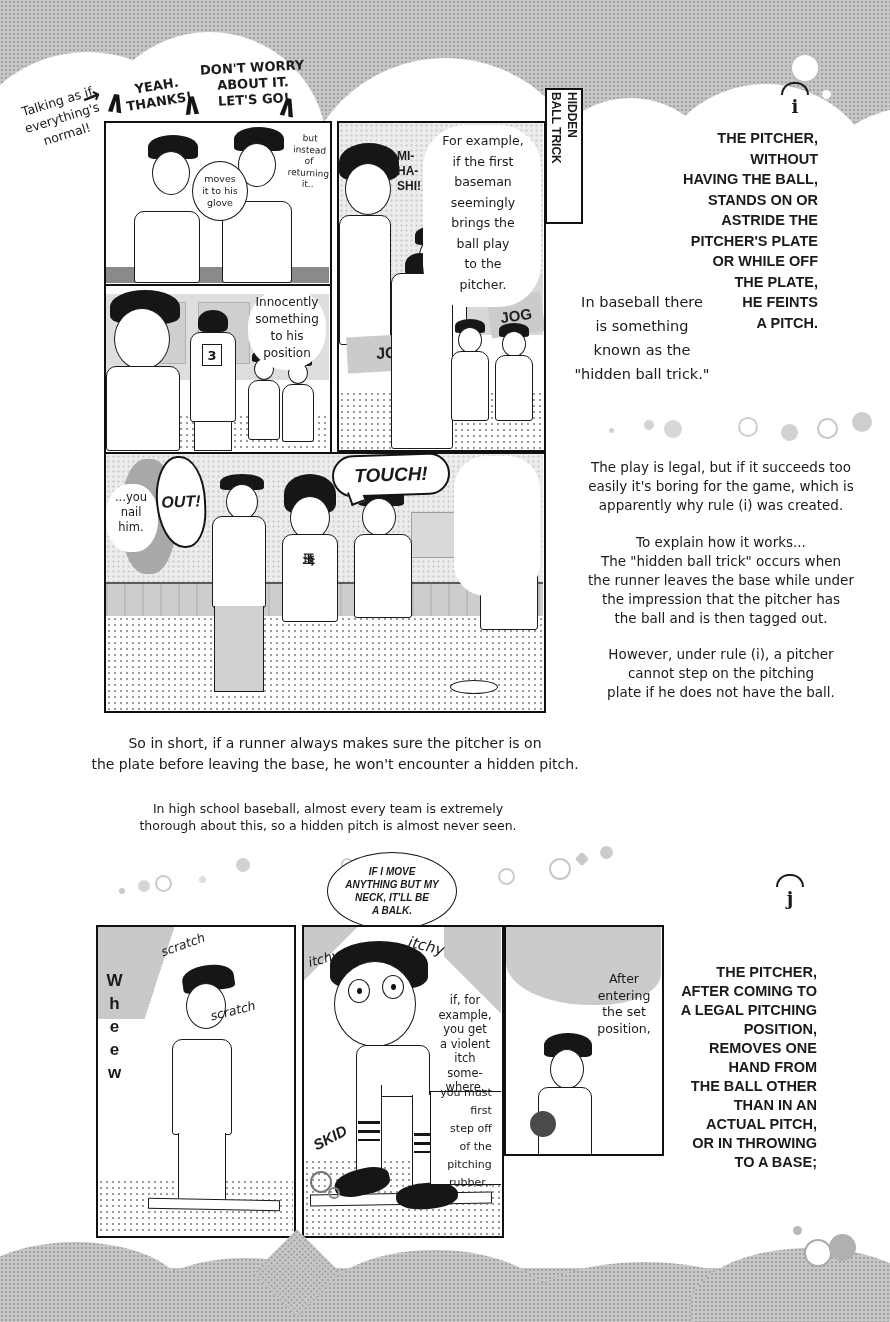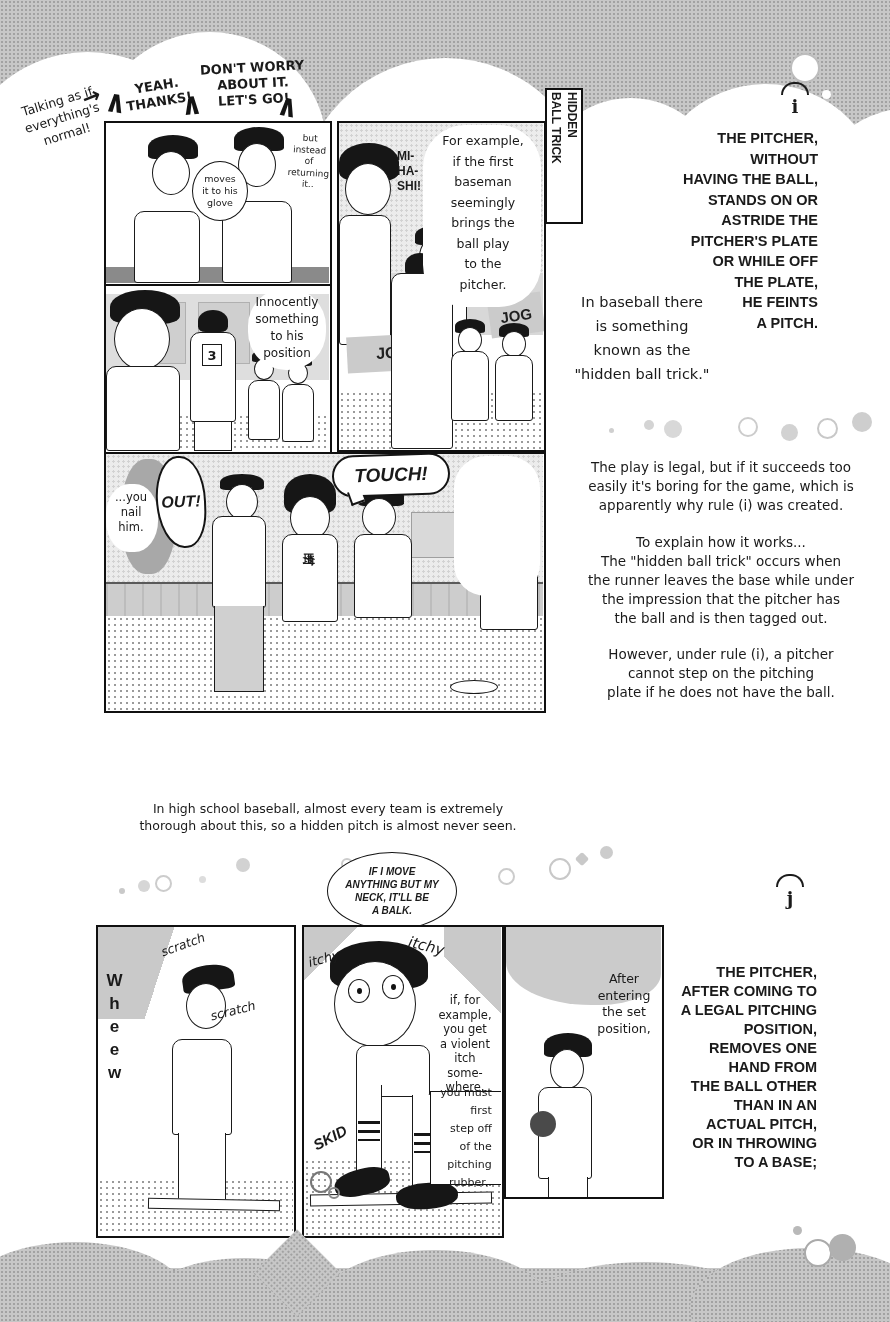--- a/index.html
+++ b/index.html
@@ -223,20 +223,22 @@
 apparently why rule (i) was created.</div>
   <div class="abs hand pre" style="left:556px;top:645px;width:330px;text-align:center;font-size:13.5px;line-height:19px;">However, under rule (i), a pitcher
 cannot step on the pitching
 plate if he does not have the ball.</div>
   <div class="abs hand pre" style="left:556px;top:533px;width:330px;text-align:center;font-size:13.5px;line-height:19px;">To explain how it works...
 The "hidden ball trick" occurs when
 the runner leaves the base while under
 the impression that the pitcher has
 the ball and is then tagged out.</div>
 
+  <div class="abs hand pre" style="left:70px;top:733px;width:530px;text-align:center;font-size:14px;line-height:21px;">So in short, if a runner always makes sure the pitcher is on
+the plate before leaving the base, he won't encounter a hidden pitch.</div>
   <div class="abs hand pre" style="left:123px;top:800px;width:410px;text-align:center;font-size:12.5px;line-height:17px;">In high school baseball, almost every team is extremely
 thorough about this, so a hidden pitch is almost never seen.</div>
 
   <div class="abs gdot" style="left:609px;top:428px;width:5px;height:5px;background:#cfcfcf;"></div>
   <div class="abs gdot" style="left:644px;top:420px;width:10px;height:10px;background:#d4d4d4;"></div>
   <div class="abs gdot" style="left:664px;top:420px;width:18px;height:18px;background:#d8d8d8;"></div>
   <div class="abs ring" style="left:738px;top:417px;width:20px;height:20px;border-color:#cccccc;"></div>
   <div class="abs gdot" style="left:781px;top:424px;width:17px;height:17px;background:#d2d2d2;"></div>
   <div class="abs ring" style="left:817px;top:418px;width:21px;height:21px;border-color:#c8c8c8;"></div>
   <div class="abs gdot" style="left:852px;top:412px;width:20px;height:20px;background:#cecece;"></div>
@@ -326,21 +328,21 @@
       <span class="hand pre" style="font-size:11px;line-height:18px;text-align:right;">you must
 first
 step off
 of the
 pitching
 rubber..</span>
     </div>
     <div class="abs caps sfx" style="left:8px;top:202px;font-size:15px;transform:rotate(-28deg);">SKID</div>
   </div>
 
-  <div class="panel" style="left:504px;top:925px;width:160px;height:274px;">
+  <div class="panel" style="left:504px;top:925px;width:160px;height:231px;">
     <div class="abs" style="left:0;top:0;width:155px;height:78px;background:#cbcbcb;border-radius:0 0 40% 55%;"></div>
     <div class="abs speckle" style="left:0;top:268px;width:155px;height:40px;"></div>
     <div class="abs cap" style="left:38px;top:106px;width:48px;height:24px;"></div>
     <div class="abs face" style="left:44px;top:122px;width:34px;height:40px;"></div>
     <div class="abs torso" style="left:32px;top:160px;width:54px;height:92px;"></div>
     <div class="abs" style="left:24px;top:184px;width:26px;height:26px;background:#4a4a4a;border-radius:50%;"></div>
     <div class="abs legs" style="left:42px;top:250px;width:40px;height:50px;"></div>
     <div class="abs plate" style="left:66px;top:278px;width:78px;height:10px;transform:rotate(2deg);"></div>
     <div class="abs hand pre" style="left:84px;top:44px;width:68px;text-align:center;font-size:12.5px;line-height:16.5px;">After
 entering

